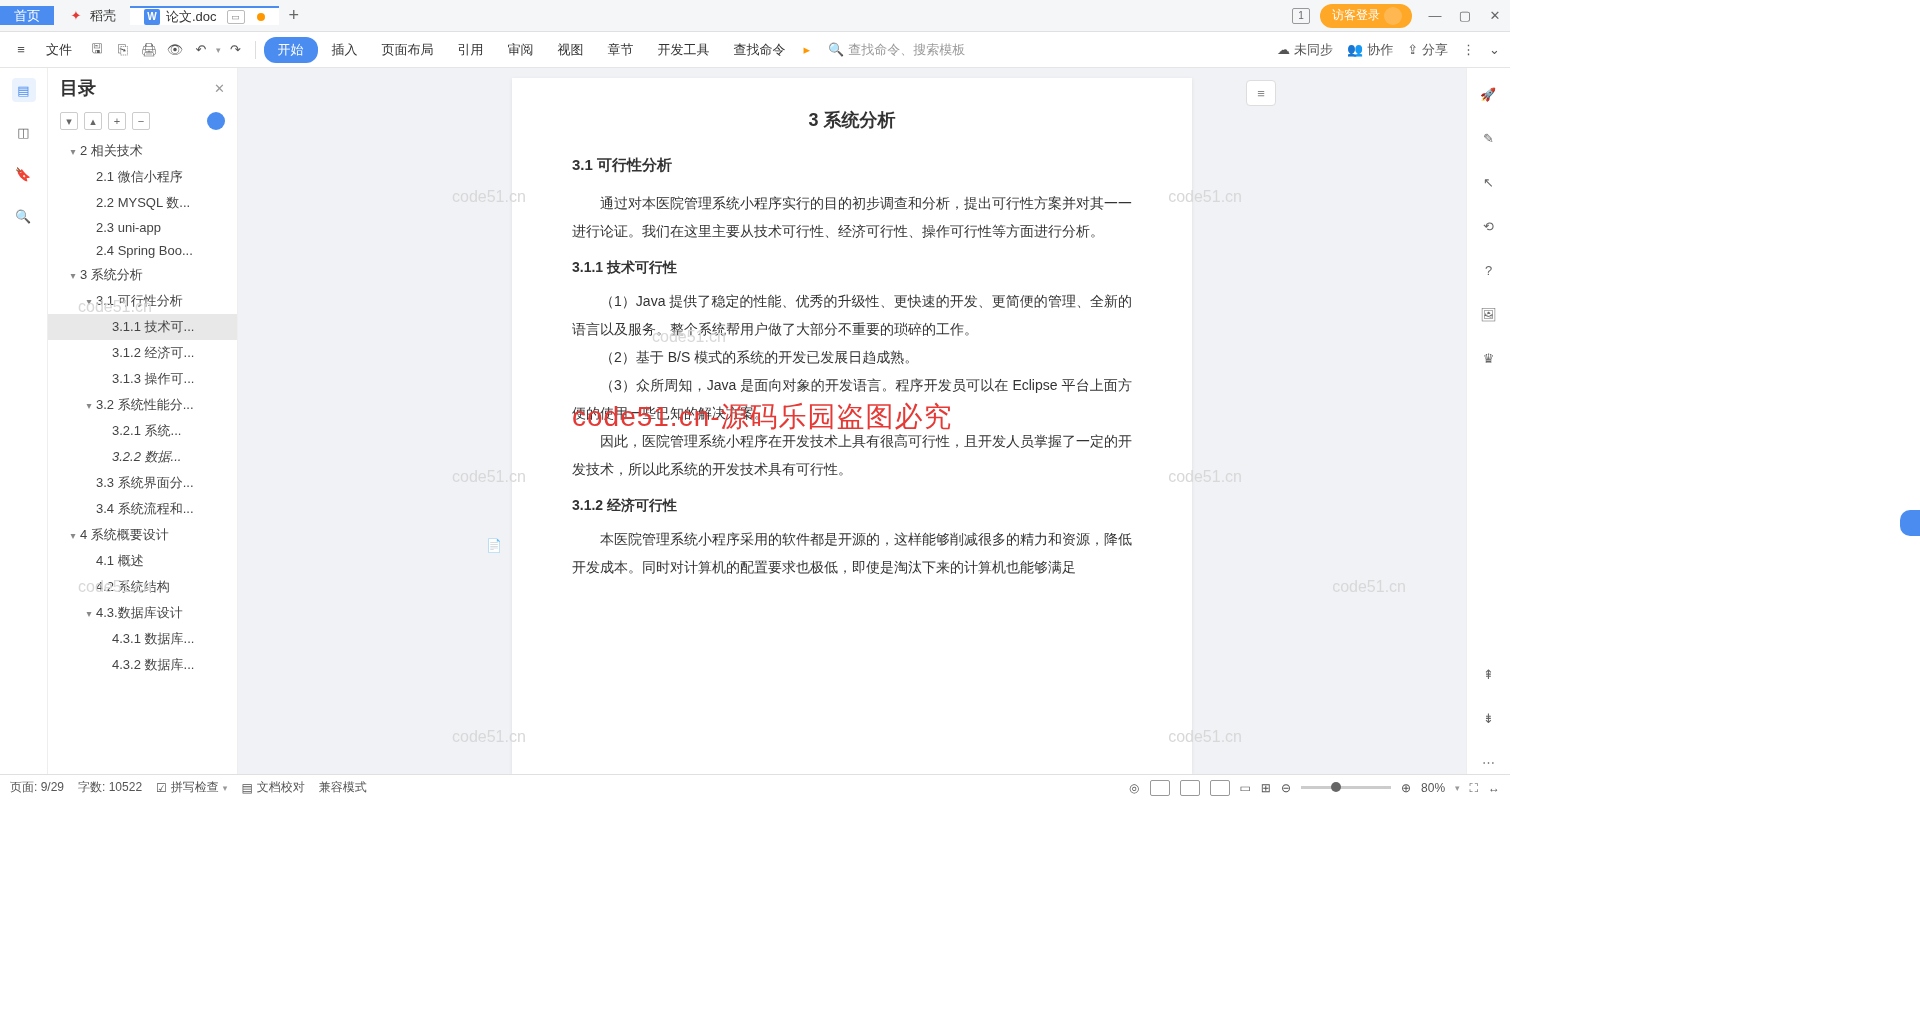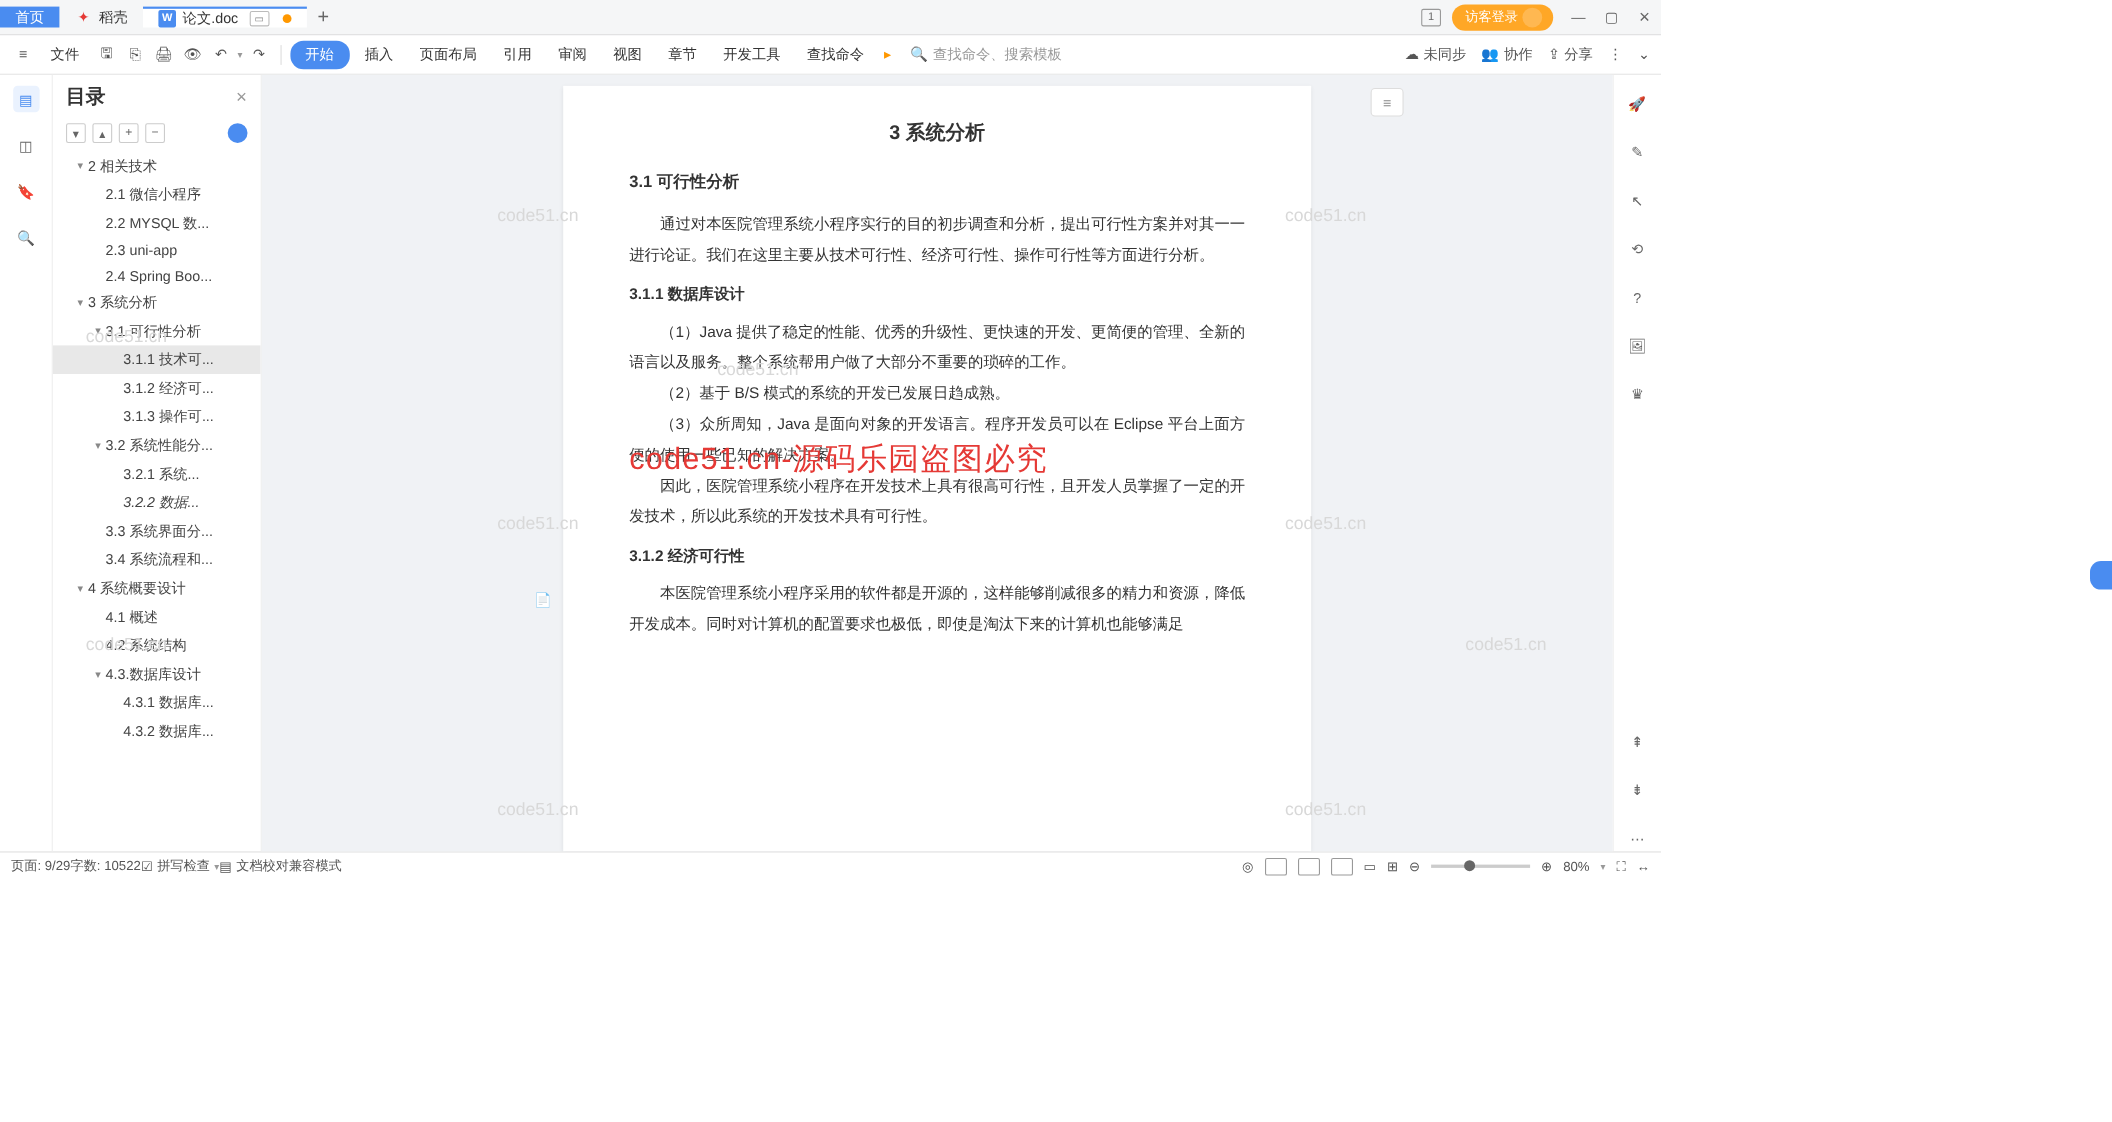--- a/index.html
+++ b/index.html
@@ -56,21 +56,21 @@
 .paper h4 { font-size: 14px; font-weight: 700; margin: 14px 0 10px; }
 .paper p { font-size: 14px; line-height: 2; text-indent: 2em; text-align: justify; }
 .stamp { position: absolute; top: 320px; left: 60px; color: #e53935; font-size: 28px; font-weight: 500; letter-spacing: 1px; }
 .quick-btn { position: absolute; top: 12px; right: 190px; width: 30px; height: 26px; border: 1px solid #ddd; border-radius: 4px; background:#fff; display:flex; align-items:center; justify-content:center; color:#888; }
 .gutter-icon { position: absolute; left: 248px; top: 470px; color: #4a8cf0; }
 
 .right-rail { width: 44px; border-left: 1px solid #eee; display: flex; flex-direction: column; align-items: center; padding-top: 14px; gap: 20px; color: #666; }
 .flag { position: absolute; right: 0; top: 510px; width: 20px; height: 26px; background: #4a8cf0; border-radius: 10px 0 0 10px; }
 
 
-.statusbar { height: 26px; border-top: 1px solid #e0e0e0; display: flex; align-items: center; padding: 0 10px; font-size: 12px; color: #555; }
+.statusbar { height: 26px; border-top: 1px solid #e0e0e0; display: flex; align-items: center; padding: 0 10px; gap: 14px; font-size: 12px; color: #555; }
 .sb-item { display: flex; align-items: center; gap: 4px; }
 .sb-right { margin-left: auto; display: flex; align-items: center; gap: 10px; }
 .view-btn { width: 20px; height: 16px; border: 1px solid #999; border-radius: 2px; }
 .zoom-track { width: 90px; height: 3px; background: #ccc; position: relative; }
 .zoom-thumb { position: absolute; left: 30px; top: -4px; width: 10px; height: 10px; background: #666; border-radius: 50%; }
 </style>
 </head>
 <body>
 
 <div class="titlebar">
@@ -252,21 +252,21 @@
     <span class="wm" style="top:510px;left:30px">code51.cn</span>
   </div>
 
   <div class="doc-area">
     <div class="quick-btn">≡</div>
     <span class="gutter-icon">📄</span>
     <div class="paper">
       <h2>3 系统分析</h2>
       <h3>3.1 可行性分析</h3>
       <p>通过对本医院管理系统小程序实行的目的初步调查和分析，提出可行性方案并对其一一进行论证。我们在这里主要从技术可行性、经济可行性、操作可行性等方面进行分析。</p>
-      <h4>3.1.1 数据库设计</h4>
+      <h4>3.1.1 技术可行性</h4>
       <p>（1）Java 提供了稳定的性能、优秀的升级性、更快速的开发、更简便的管理、全新的语言以及服务。整个系统帮用户做了大部分不重要的琐碎的工作。</p>
       <p>（2）基于 B/S 模式的系统的开发已发展日趋成熟。</p>
       <p>（3）众所周知，Java 是面向对象的开发语言。程序开发员可以在 Eclipse 平台上面方便的使用一些已知的解决方案。</p>
       <p>因此，医院管理系统小程序在开发技术上具有很高可行性，且开发人员掌握了一定的开发技术，所以此系统的开发技术具有可行性。</p>
       <h4>3.1.2 经济可行性</h4>
       <p>本医院管理系统小程序采用的软件都是开源的，这样能够削减很多的精力和资源，降低开发成本。同时对计算机的配置要求也极低，即使是淘汰下来的计算机也能够满足</p>
       <div class="stamp">code51.cn-源码乐园盗图必究</div>
       <span class="wm" style="top:110px;left:-60px">code51.cn</span>
       <span class="wm" style="top:110px;right:-50px">code51.cn</span>
       <span class="wm" style="top:250px;left:140px">code51.cn</span>

